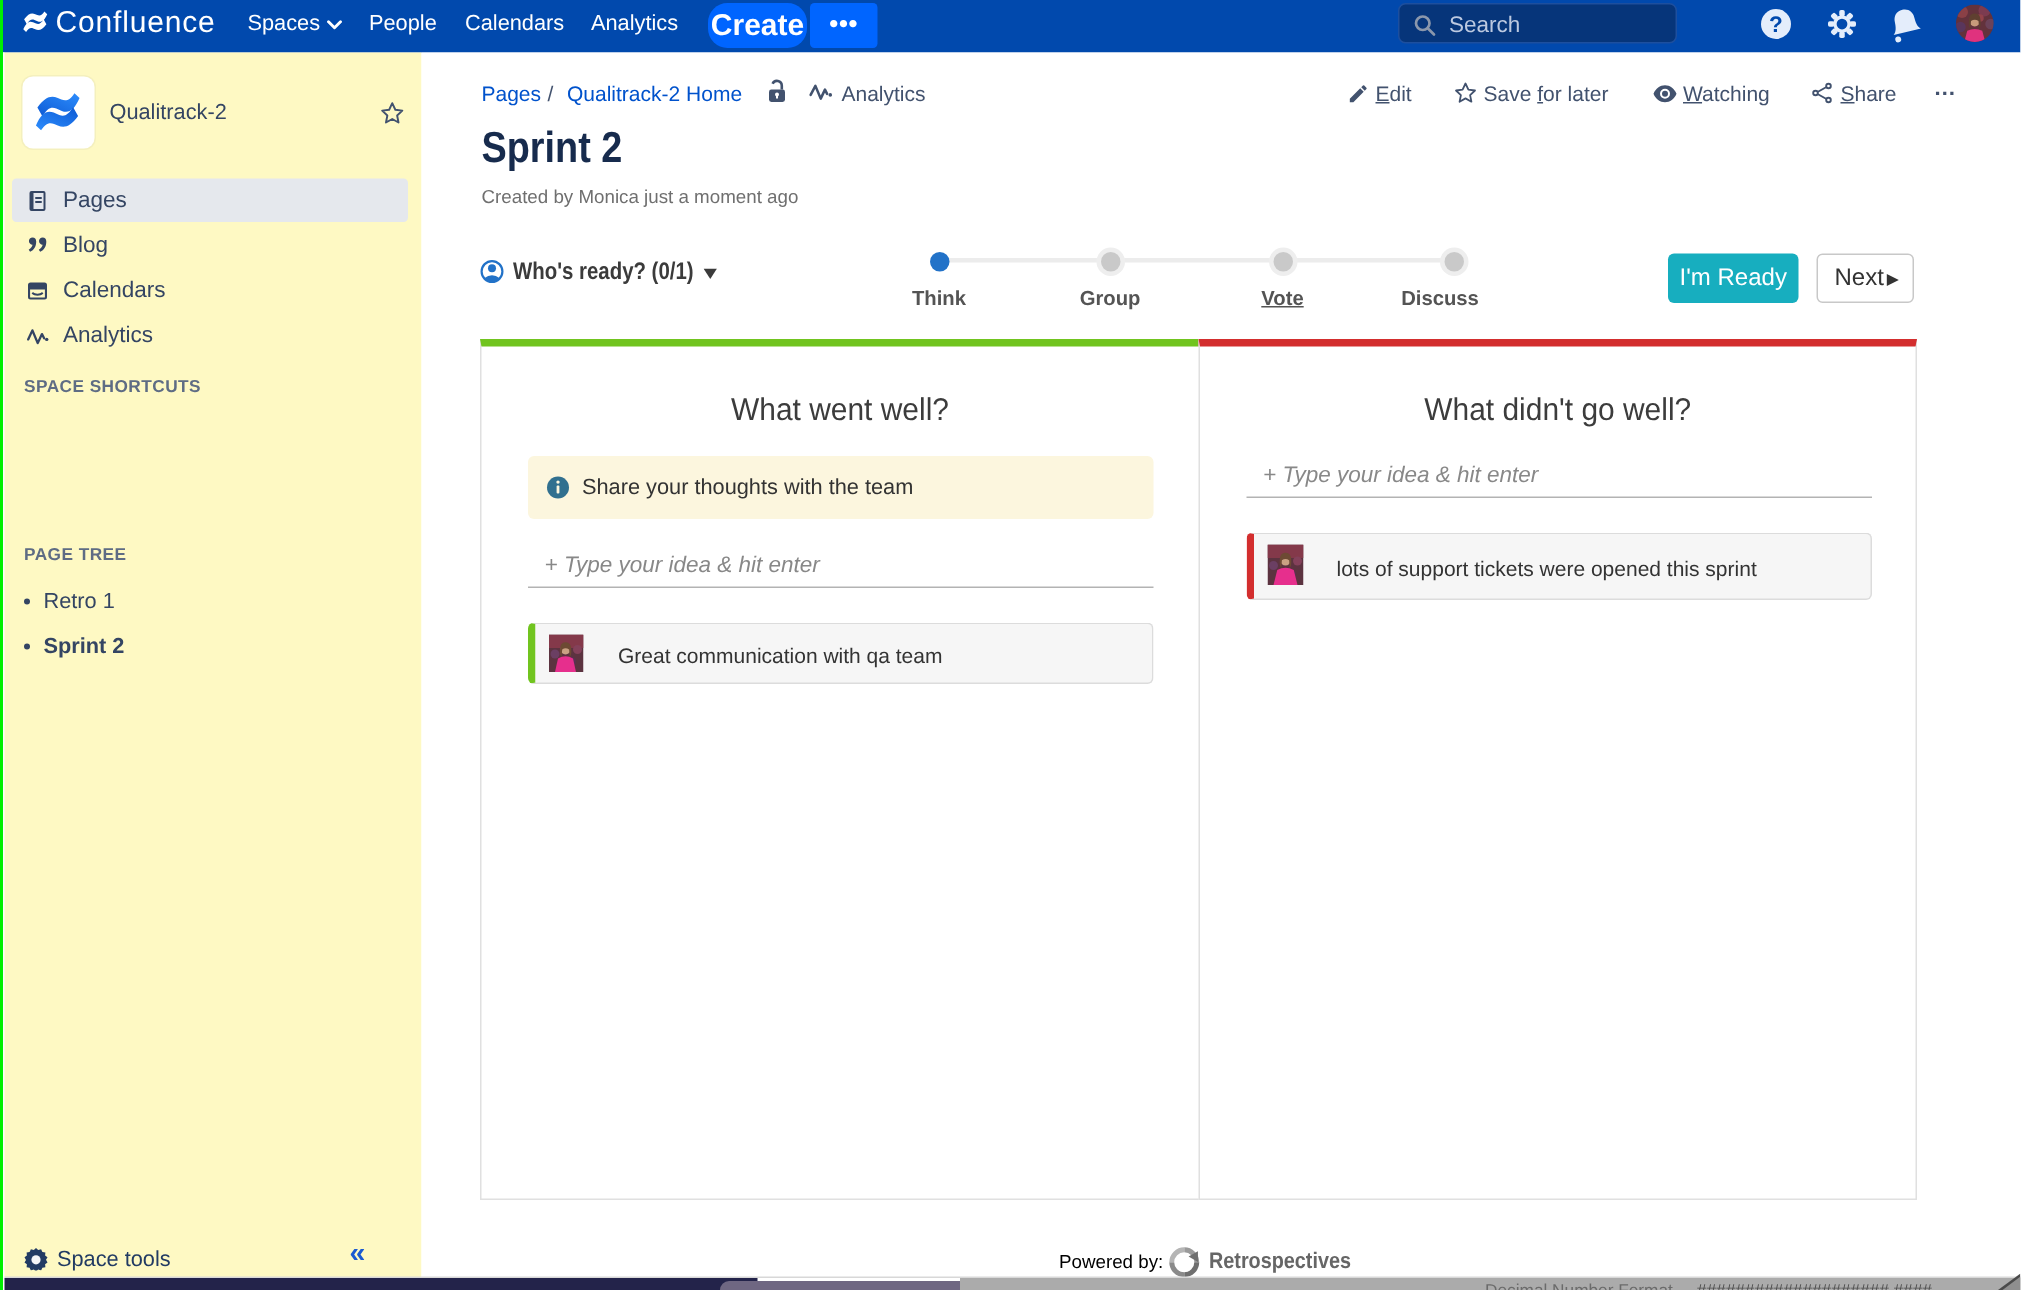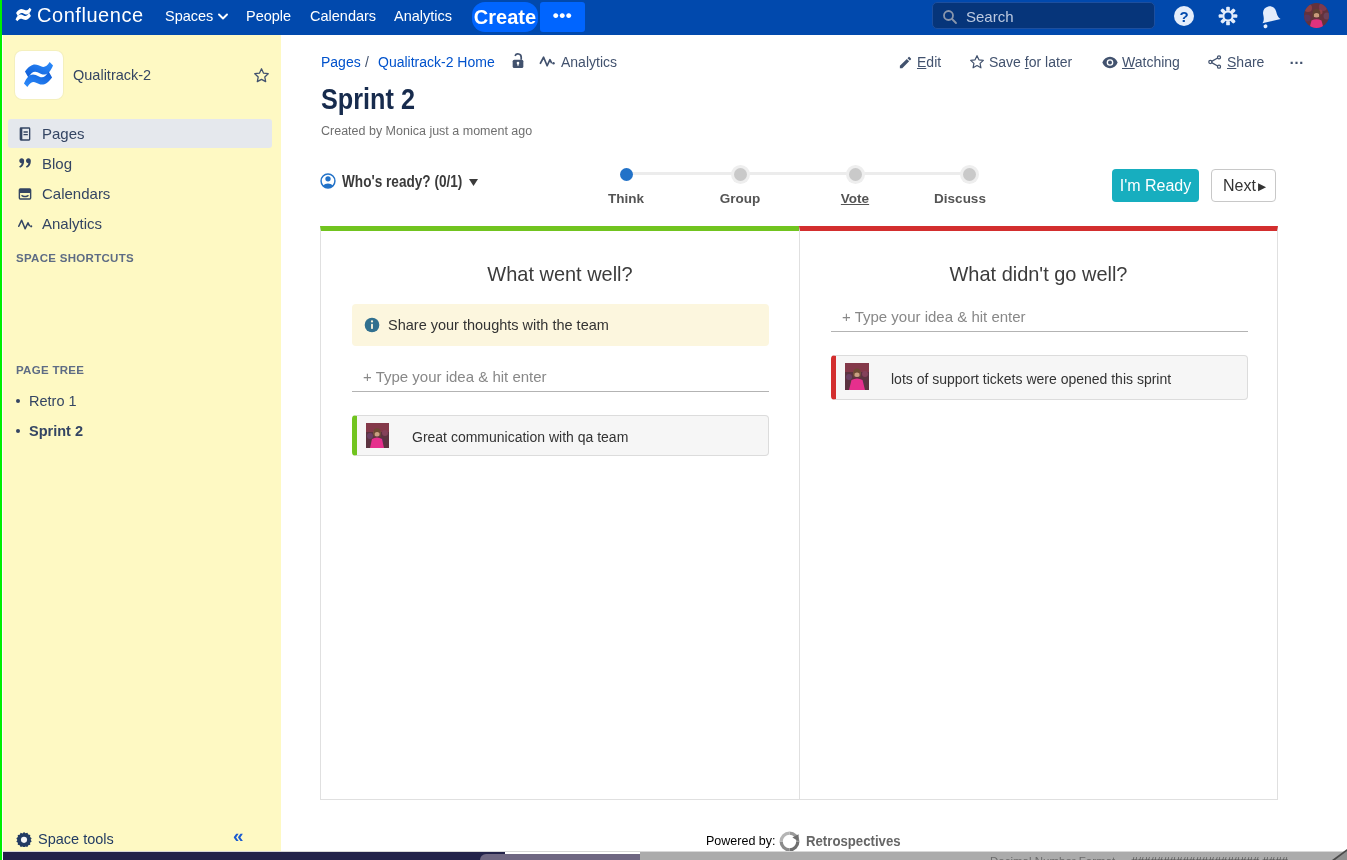--- a/index.html
+++ b/index.html
@@ -7,21 +7,21 @@
 #stage { position:relative; width:1347px; height:860px; overflow:hidden; }
 .abs { position:absolute; }
 
 
 #topnav { position:absolute; left:0; top:0; width:1347px; height:35px; background:#0149ad; }
 #topnav .logo { position:absolute; left:16px; top:7px; }
 #topnav .wordmark { position:absolute; left:37px; top:4px; color:#fff; font-size:20px; font-weight:400; letter-spacing:0.55px; }
 .navlink { position:absolute; top:8px; color:#ffffff; font-size:14.5px; }
 #btn-create { position:absolute; left:472px; top:2px; width:66px; height:30px; background:#0065ff; border-radius:13px; color:#fff; font-size:20px; font-weight:700; text-align:center; line-height:30px; }
 #btn-dots { position:absolute; left:540px; top:2px; width:45px; height:30px; background:#0065ff; border-radius:3px; color:#fff; text-align:center; line-height:27px; font-size:17px; font-weight:700; letter-spacing:0.5px; }
-#searchbox { position:absolute; left:932px; top:2px; width:223px; height:27px; background:#06357a; border:1px solid #1d4f9e; border-radius:5px; }
+#searchbox { position:absolute; left:932px; top:2px; width:186px; height:27px; background:#06357a; border:1px solid #1d4f9e; border-radius:5px; }
 #searchbox .stext { position:absolute; left:33px; top:5px; color:#bcc9e0; font-size:15px; }
 
 
 #sidebar { position:absolute; left:0; top:35px; width:281px; height:825px; background:#fef9c3; }
 #spacelogo { position:absolute; left:15px; top:16px; width:48px; height:48px; background:#fff; border-radius:7px; box-shadow:0 0 0 1px rgba(9,30,66,0.04); }
 #spacename { position:absolute; left:73px; top:32px; color:#344563; font-size:14.5px; font-weight:500; }
 .sbrow { position:absolute; left:8px; width:264px; height:29px; border-radius:3px; color:#344563; font-size:15px; }
 .sbrow.sel { background:#e5e8ed; }
 .sbrow .txt { position:absolute; left:34px; top:6px; }
 .sbrow svg { position:absolute; left:9px; top:7px; }
@@ -56,21 +56,21 @@
 
 
 #cols { position:absolute; left:320px; top:226px; width:957px; height:574px; }
 .col { position:absolute; top:0; width:479px; height:574px; border-bottom:1px solid #e0e0e0; background:#fff; }
 #colL { left:0; border-left:1px solid #e0e0e0; border-top:5px solid #71c41f; }
 #colR { left:479px; border-left:1px solid #e0e0e0; border-right:1px solid #e0e0e0; border-top:5px solid #d32e2e; }
 .colh { position:absolute; top:31px; width:100%; text-align:center; font-size:21px; color:#3c3c3c; transform:scaleX(0.95); }
 #alert1 { position:absolute; left:31px; top:73px; width:417px; height:42px; background:#fcf6de; border-radius:4px; }
 #alert1 .atext { position:absolute; left:36px; top:13px; font-size:14.5px; color:#333; }
 .ideainput { position:absolute; left:31px; width:417px; border-bottom:1px solid #b3b3b3; color:#888; font-size:15px; line-height:26px; }
-.ideainput .ph { margin-left:11px; }
+.ideainput .ph { margin-left:11px;font-style:italic; }
 .card { position:absolute; left:31px; width:417px; background:#f6f6f6; border:1px solid #dcdcdc; border-radius:4px; }
 .card .av { position:absolute; left:9px; top:7px; }
 .card .ctext { position:absolute; left:55px; font-size:14px; color:#333; }
 #cardL { top:184px; height:41px; border-left:5px solid #71c41f; }
 #cardR { top:124px; height:45px; border-left:5px solid #d32e2e; }
 
 
 #poweredby { position:absolute; left:706px; top:834px; font-size:12.5px; color:#000000; }
 #retro-name { position:absolute; left:806px; top:832px; font-size:15px; font-weight:700; color:#666; transform:scaleX(0.88); transform-origin:0 0; }
 

